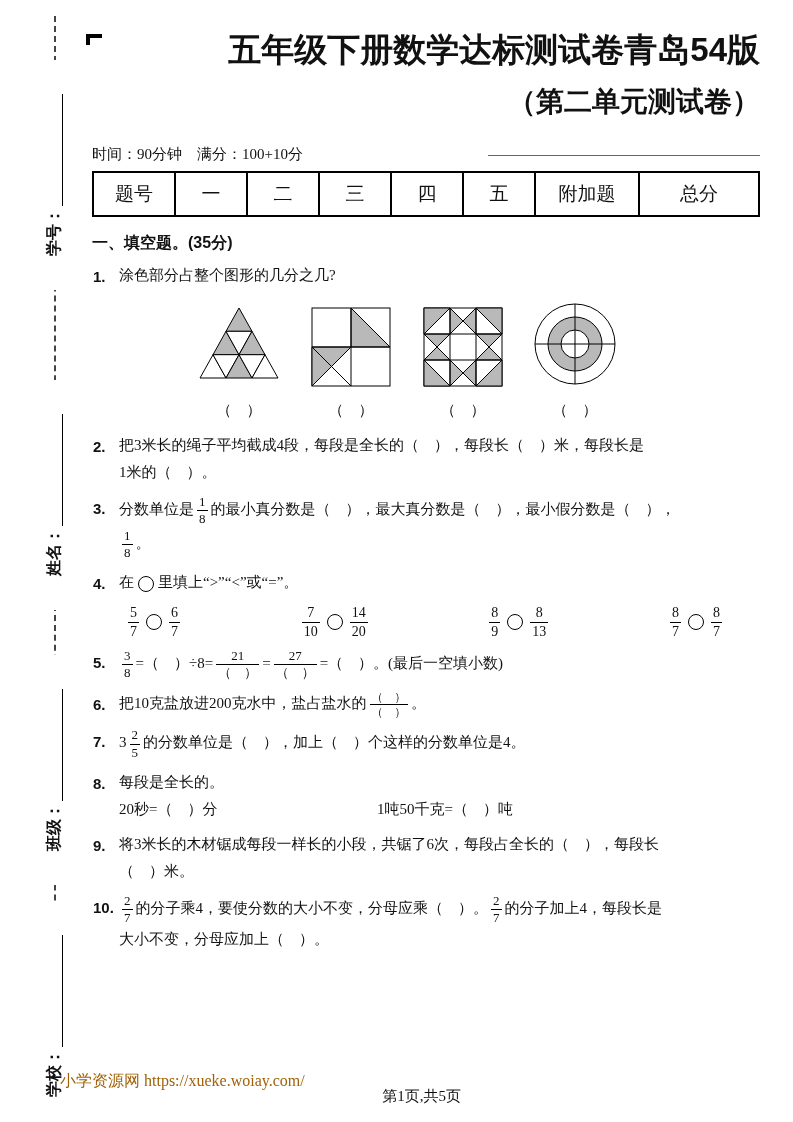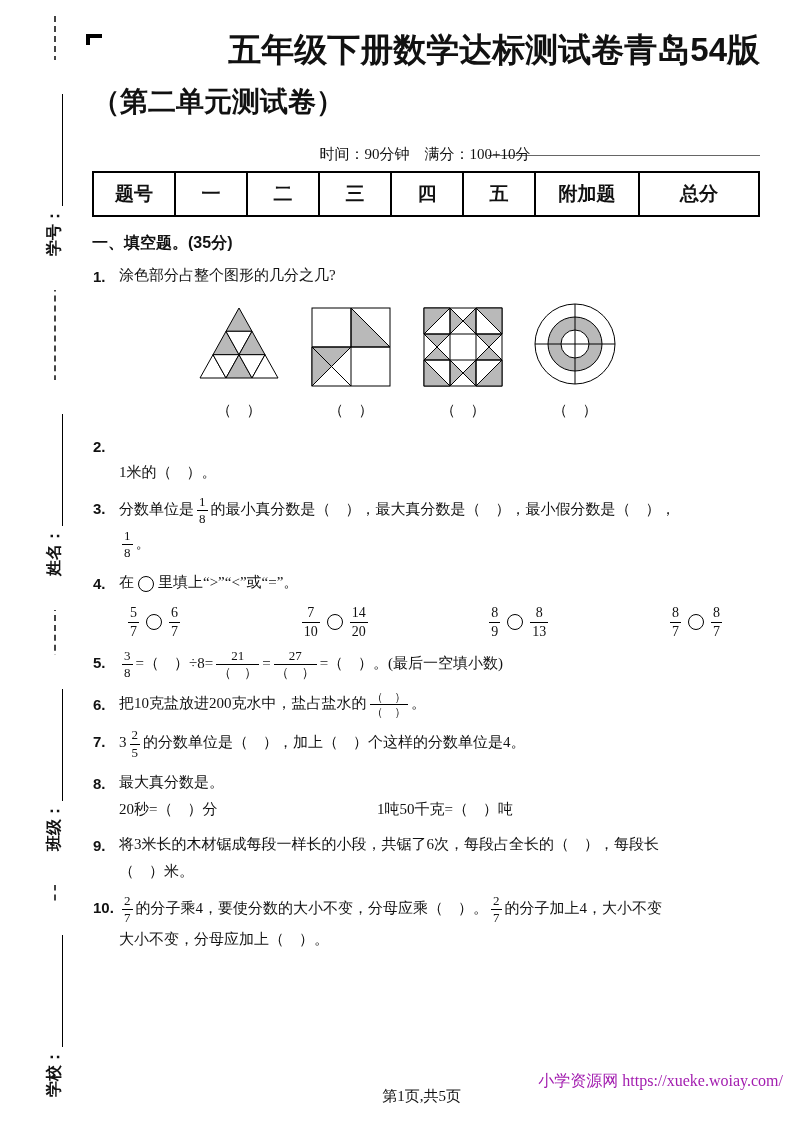--- a/index.html
+++ b/index.html
@@ -14,24 +14,24 @@
                 transform:rotate(-90deg); font-size:16px; font-weight:700;
                 font-family:"Liberation Sans",sans-serif; }
   .side-field .wline { display:inline-block; width:112px; height:1.1em; border-bottom:1.5px solid #000; margin-left:2px; }
   .corner-mark { position:absolute; left:86px; top:34px; width:16px; height:11px;
                  border-left:4px solid #000; border-top:4px solid #000; }
   .trline { position:absolute; right:33px; top:155px; width:272px; border-top:1.5px solid #666; }
 
   
   .main { position:absolute; left:92px; top:28px; width:668px; }
   .title { text-align:right; font-size:33px; font-weight:700; font-family:"Liberation Sans",sans-serif; }
-  .subtitle { text-align:left; font-size:28px; font-weight:700; margin-top:10px; font-family:"Liberation Sans",sans-serif; }
-  .time { text-align:center; font-size:15px; margin-top:24px; padding-right:2px; }
-
-  table.score-table { width:100%; border-collapse:collapse; table-layout:fixed; margin-top:7px;font-weight:bold; }
+  .subtitle { text-align:right; font-size:28px; font-weight:700; margin-top:10px; font-family:"Liberation Sans",sans-serif; }
+  .time { text-align:left; font-size:15px; margin-top:24px; padding-right:2px; }
+
+  table.score-table { width:100%; border-collapse:collapse; table-layout:fixed; margin-top:7px; }
   table.score-table td { border:2px solid #000; height:44px; text-align:center; font-size:19px; }
 
   .section-title { margin-top:16px; font-size:16px; font-weight:700; font-family:"Liberation Sans",sans-serif; }
 
   .question { position:relative; padding-left:27px; font-size:15px; line-height:1.8; margin-top:8px; }
   .qno { position:absolute; left:1px; top:1px; width:26px; font-weight:700;
          font-family:"Liberation Sans",sans-serif; }
 
   .frac { display:inline-flex; flex-direction:column; vertical-align:middle; margin:0 3px;
           font-size:13px; line-height:1.25; text-align:center; }
@@ -46,22 +46,22 @@
   .cmp { display:inline-flex; align-items:center; }
   .cmprow .frac { font-size:14px; }
 
   .figrow { display:flex; margin:12px 0 2px 64px; }
   .figcell { width:112px; display:flex; flex-direction:column; align-items:center; justify-content:flex-end; }
   .figans { margin-top:10px; font-size:15px; }
 
   .q8row { display:flex; }
   .q8row .c1 { width:258px; }
 
-  .footer-site { position:absolute; left:60px; right:10px; bottom:30px; text-align:right;
-                 font-size:16px; color:#a21caf; }
+  .footer-site { position:absolute; left:60px; right:10px; bottom:30px; text-align:left;
+                 font-size:16px; color:#a16207; }
   .footer-page { position:absolute; left:60px; right:10px; bottom:16px; text-align:center;
                  font-size:15px; color:#111; }
   svg { display:block; }
 </style>
 </head>
 <body>
 
 <div class="page">
 
   <div class="binding-line"></div>
@@ -185,21 +185,21 @@
             <circle cx="43" cy="43" r="14" fill="#fff" stroke="#000"></circle>
             <line x1="3" y1="43" x2="83" y2="43" stroke="#000"></line>
             <line x1="43" y1="3" x2="43" y2="83" stroke="#000"></line>
           </svg>
           <div class="figans">（　）</div>
         </div>
       </div>
     </div>
 
     <div class="question">
-      <span class="qno">2.</span><br>
+      <span class="qno">2.</span><span>把3米长的绳子平均截成4段，每段是全长的（　），每段长（　）米，每段长是</span><br>
       <span>1米的（　）。</span>
     </div>
 
     <div class="question">
       <span class="qno">3.</span><span>分数单位是</span><span class="frac">
           <span class="num">1</span>
           <span class="den">8</span>
         </span><span>的最小真分数是（　），最大真分数是（　），最小假分数是（　），</span><br>
       <span class="frac">
           <span class="num">1</span>
@@ -278,40 +278,40 @@
     </div>
 
     <div class="question">
       <span class="qno">7.</span><span>3</span><span class="frac">
           <span class="num">2</span>
           <span class="den">5</span>
         </span><span>的分数单位是（　），加上（　）个这样的分数单位是4。</span>
     </div>
 
     <div class="question">
-      <span class="qno">8.</span><span>最大真分数是。</span>
+      <span class="qno">8.</span><span>每段是全长的。</span>
       <div class="q8row">
         <span class="c1">20秒=（　）分</span>
         <span>1吨50千克=（　）吨</span>
       </div>
     </div>
 
     <div class="question">
       <span class="qno">9.</span><span>将3米长的木材锯成每段一样长的小段，共锯了6次，每段占全长的（　），每段长</span><br>
       <span>（　）米。</span>
     </div>
 
     <div class="question">
       <span class="qno">10.</span><span class="frac">
           <span class="num">2</span>
           <span class="den">7</span>
         </span><span>的分子乘4，要使分数的大小不变，分母应乘（　）。</span><span class="frac">
           <span class="num">2</span>
           <span class="den">7</span>
-        </span><span>的分子加上4，大小不变</span><br>
+        </span><span>的分子加上4，每段长是</span><br>
       <span>大小不变，分母应加上（　）。</span>
     </div>
 
   </div>
 
   <div class="footer-site">小学资源网 https://xueke.woiay.com/</div>
   <div class="footer-page">第1页,共5页</div>
 
 </div>
 

